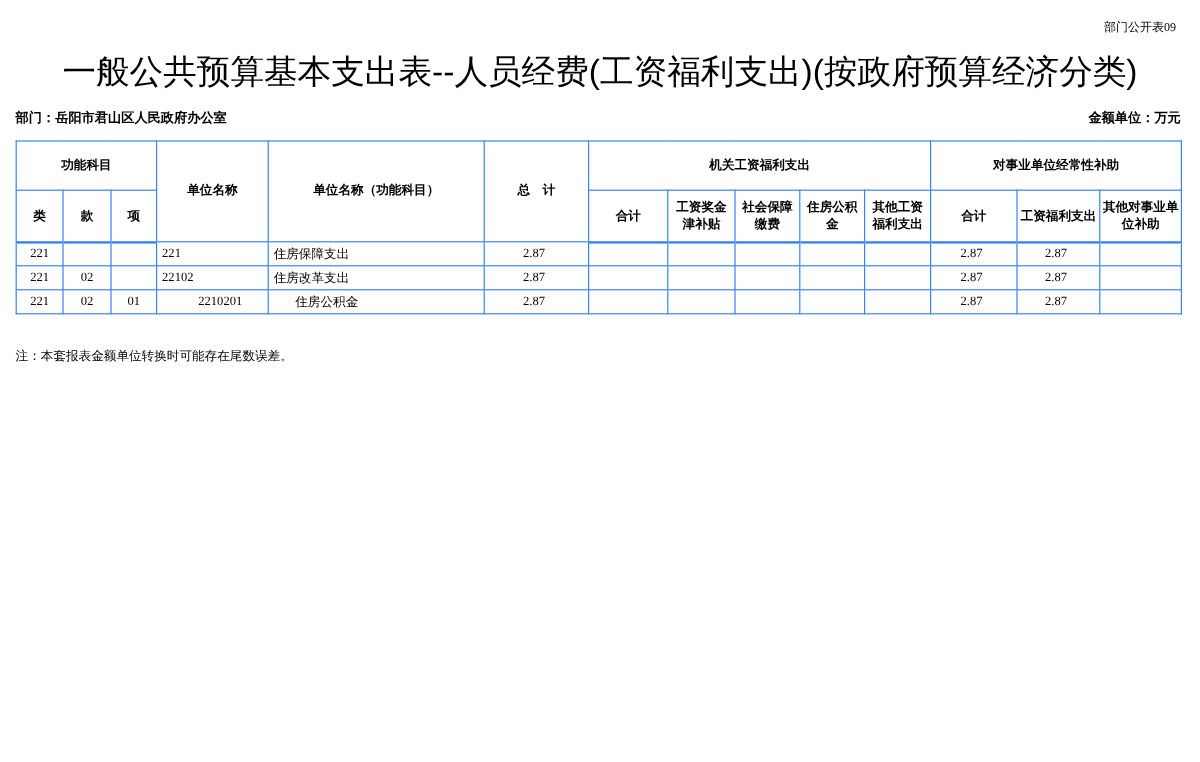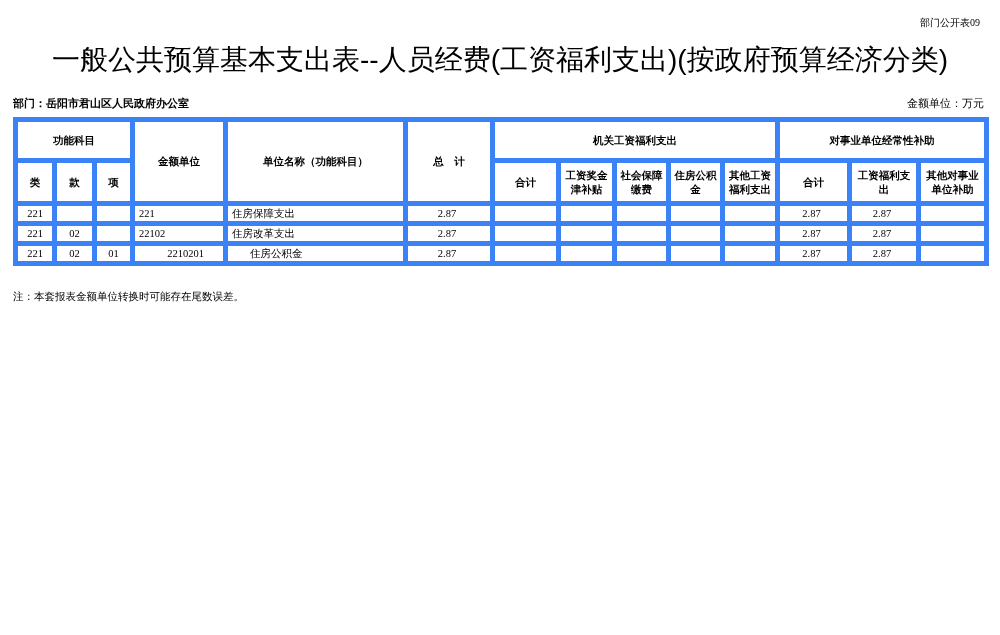--- a/index.html
+++ b/index.html
@@ -16,35 +16,35 @@
     font-size: 10px; color: #000;
   }
   .page-title {
     position: absolute; top: 41px; left: 0; width: 1000px;
     text-align: center;
     font-family: "Liberation Sans", sans-serif;
     font-weight: normal; font-size: 28px; letter-spacing: 0px;
     white-space: nowrap;
   }
   .meta-row {
-    position: absolute; top: 96px; left: 13px; width: 971px;
+    position: absolute; top: 80px; left: 13px; width: 971px;
     display: flex; justify-content: space-between; align-items: flex-end;
     font-size: 11px;
   }
   .meta-row .dept { font-weight: bold; font-family: "Liberation Sans", sans-serif; }
-  .meta-row .unit { font-weight: normal; }
+  .meta-row .unit { font-weight: bold; margin-top: 11px; }
 
   table.budget {
     position: absolute; top: 117px; left: 13px;
     width: 971px;
     border-collapse: collapse;
     table-layout: fixed;
   }
   table.budget th, table.budget td {
-    border: 5px solid #3b82f6;
+    border: 1px solid #3b82f6;
     vertical-align: middle;
     overflow: hidden;
   }
   table.budget th {
     font-family: "Liberation Sans", sans-serif;
     font-weight: bold;
     font-size: 10.5px;
     text-align: center;
     line-height: 1.35;
     padding: 1px 2px;
@@ -95,21 +95,21 @@
       <col style="width:54px">
     <col style="width:54px">
       <col style="width:55px">
     <col style="width:72px">
       <col style="width:69px">
       <col style="width:68px">
   </colgroup>
   <thead>
     <tr class="tier1">
       <th colspan="3">功能科目</th>
-      <th rowspan="2" class="span-both">金额单位</th>
+      <th rowspan="2" class="span-both">单位名称</th>
       <th rowspan="2" class="span-both">单位名称（功能科目）</th>
       <th rowspan="2" class="span-both">总　计</th>
       <th colspan="5">机关工资福利支出</th>
       <th colspan="3">对事业单位经常性补助</th>
     </tr>
     <tr class="tier2">
       <th>类</th>
       <th>款</th>
       <th>项</th>
       <th>合计</th>

